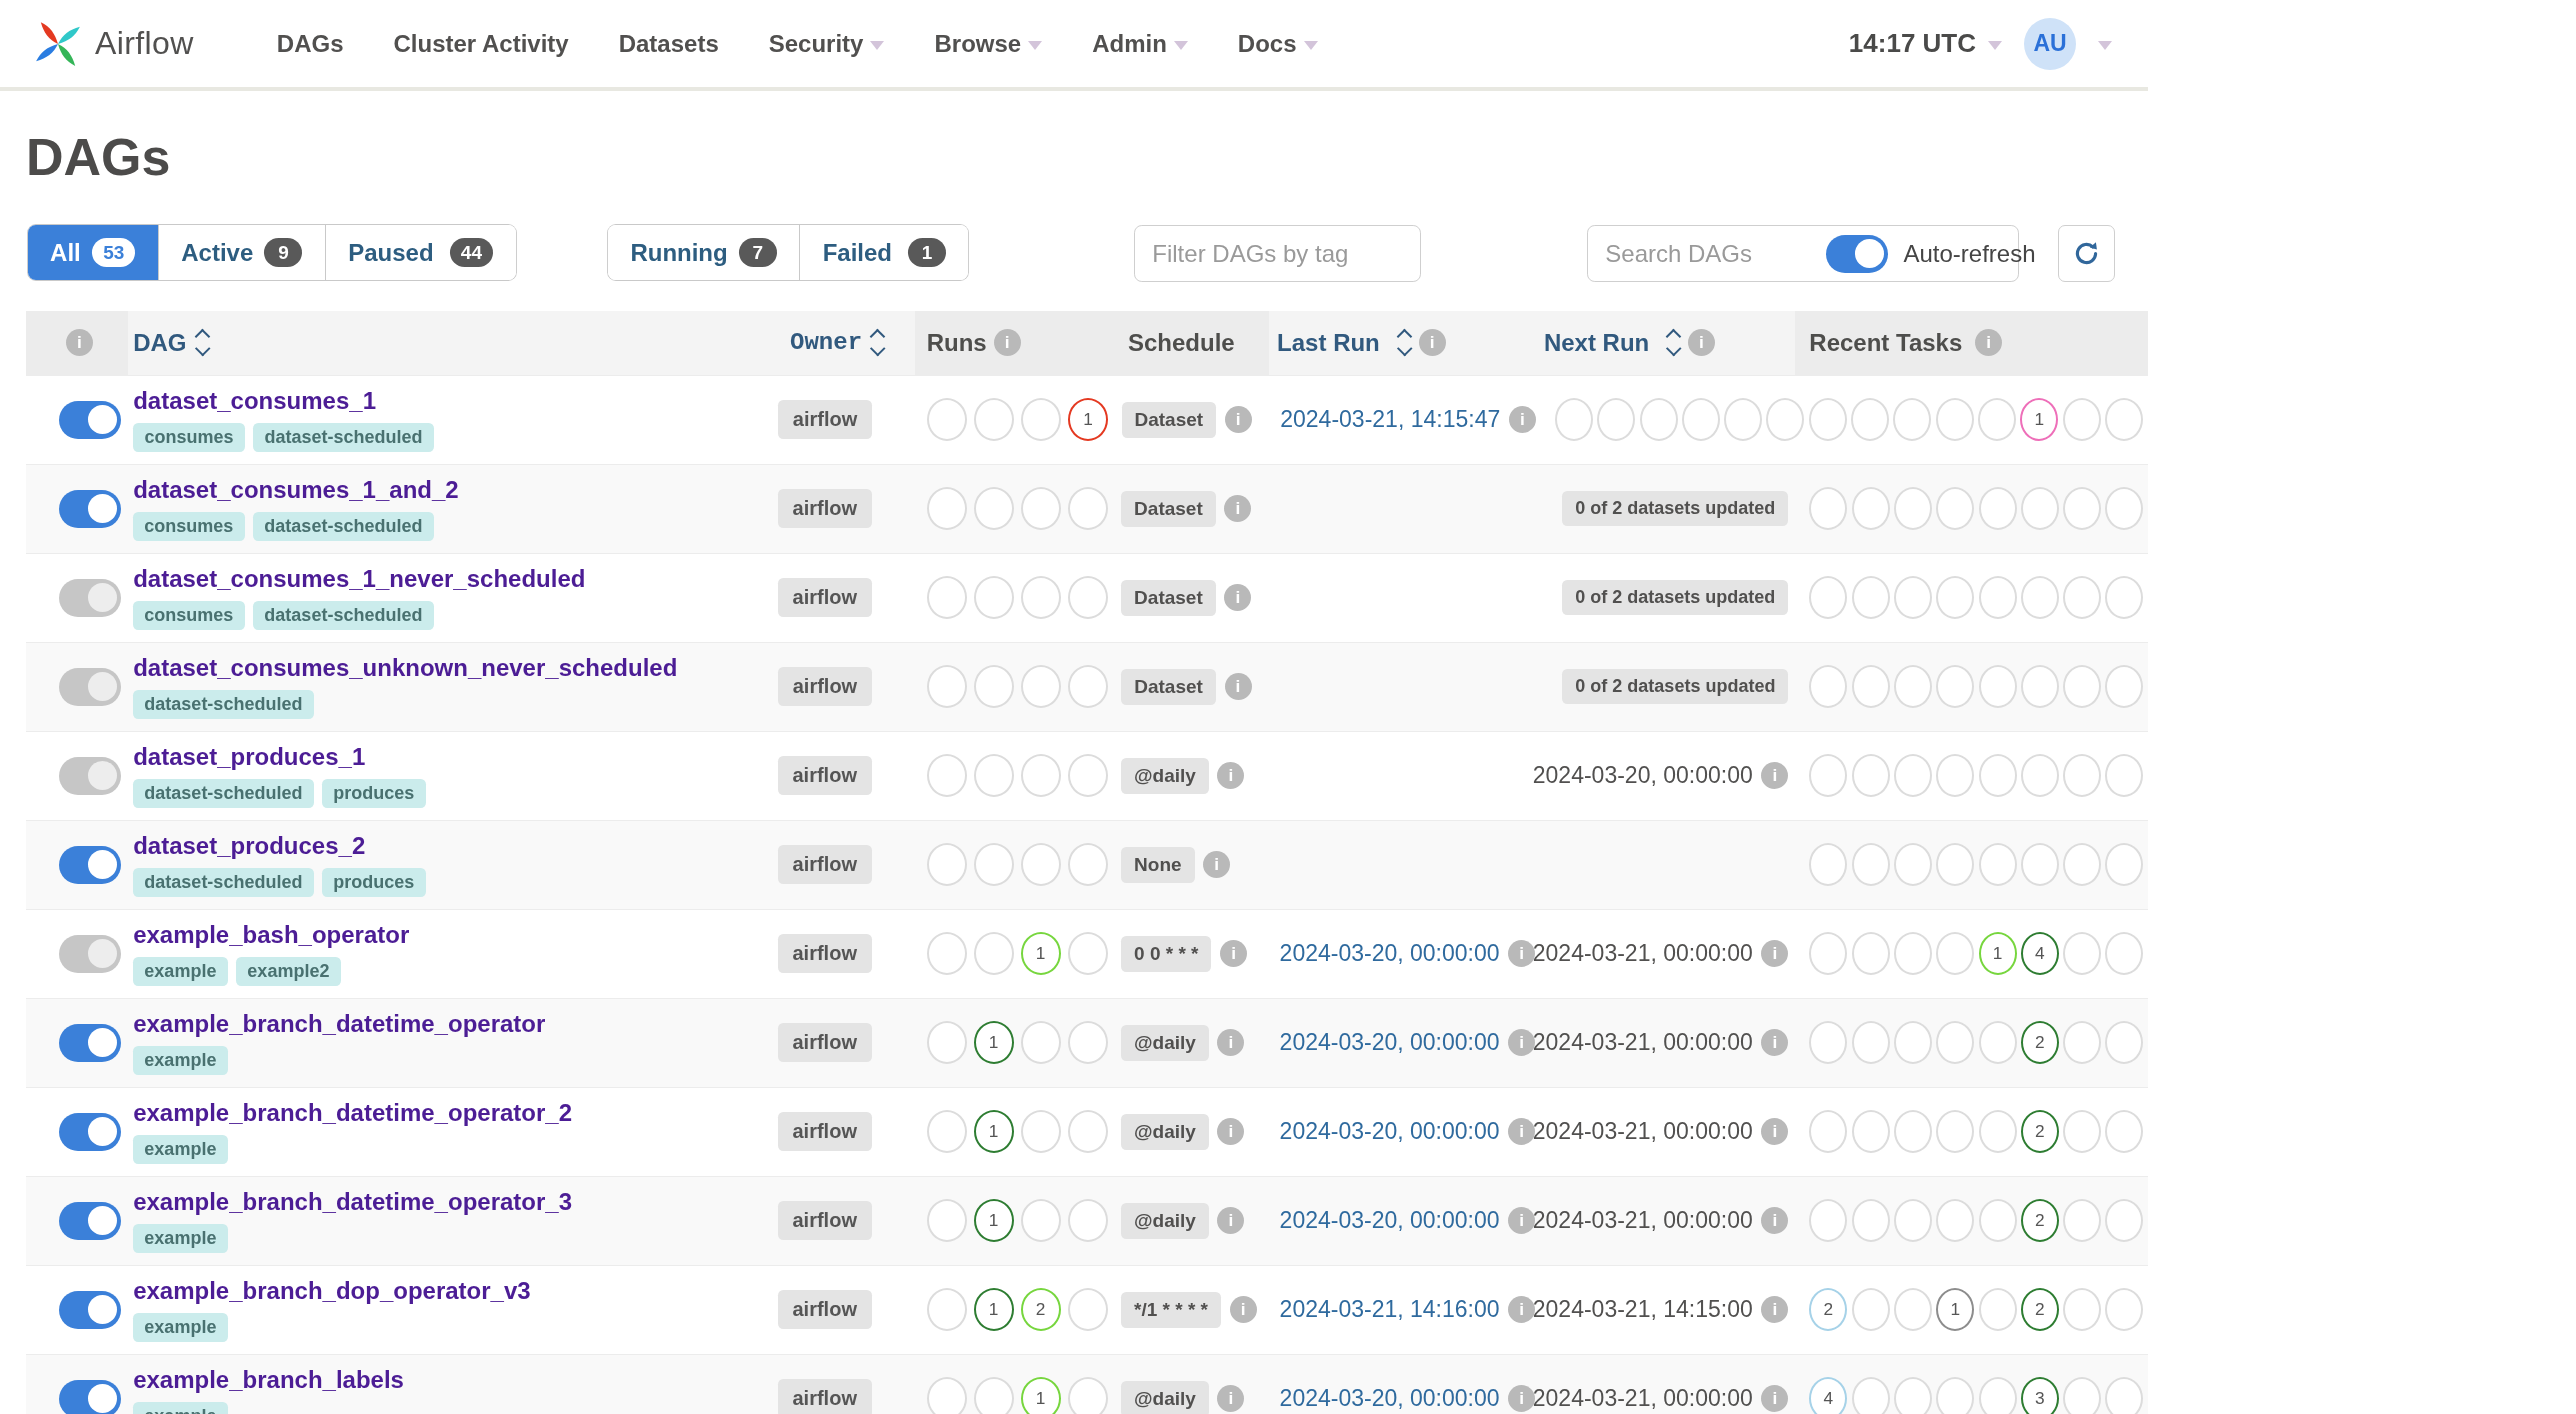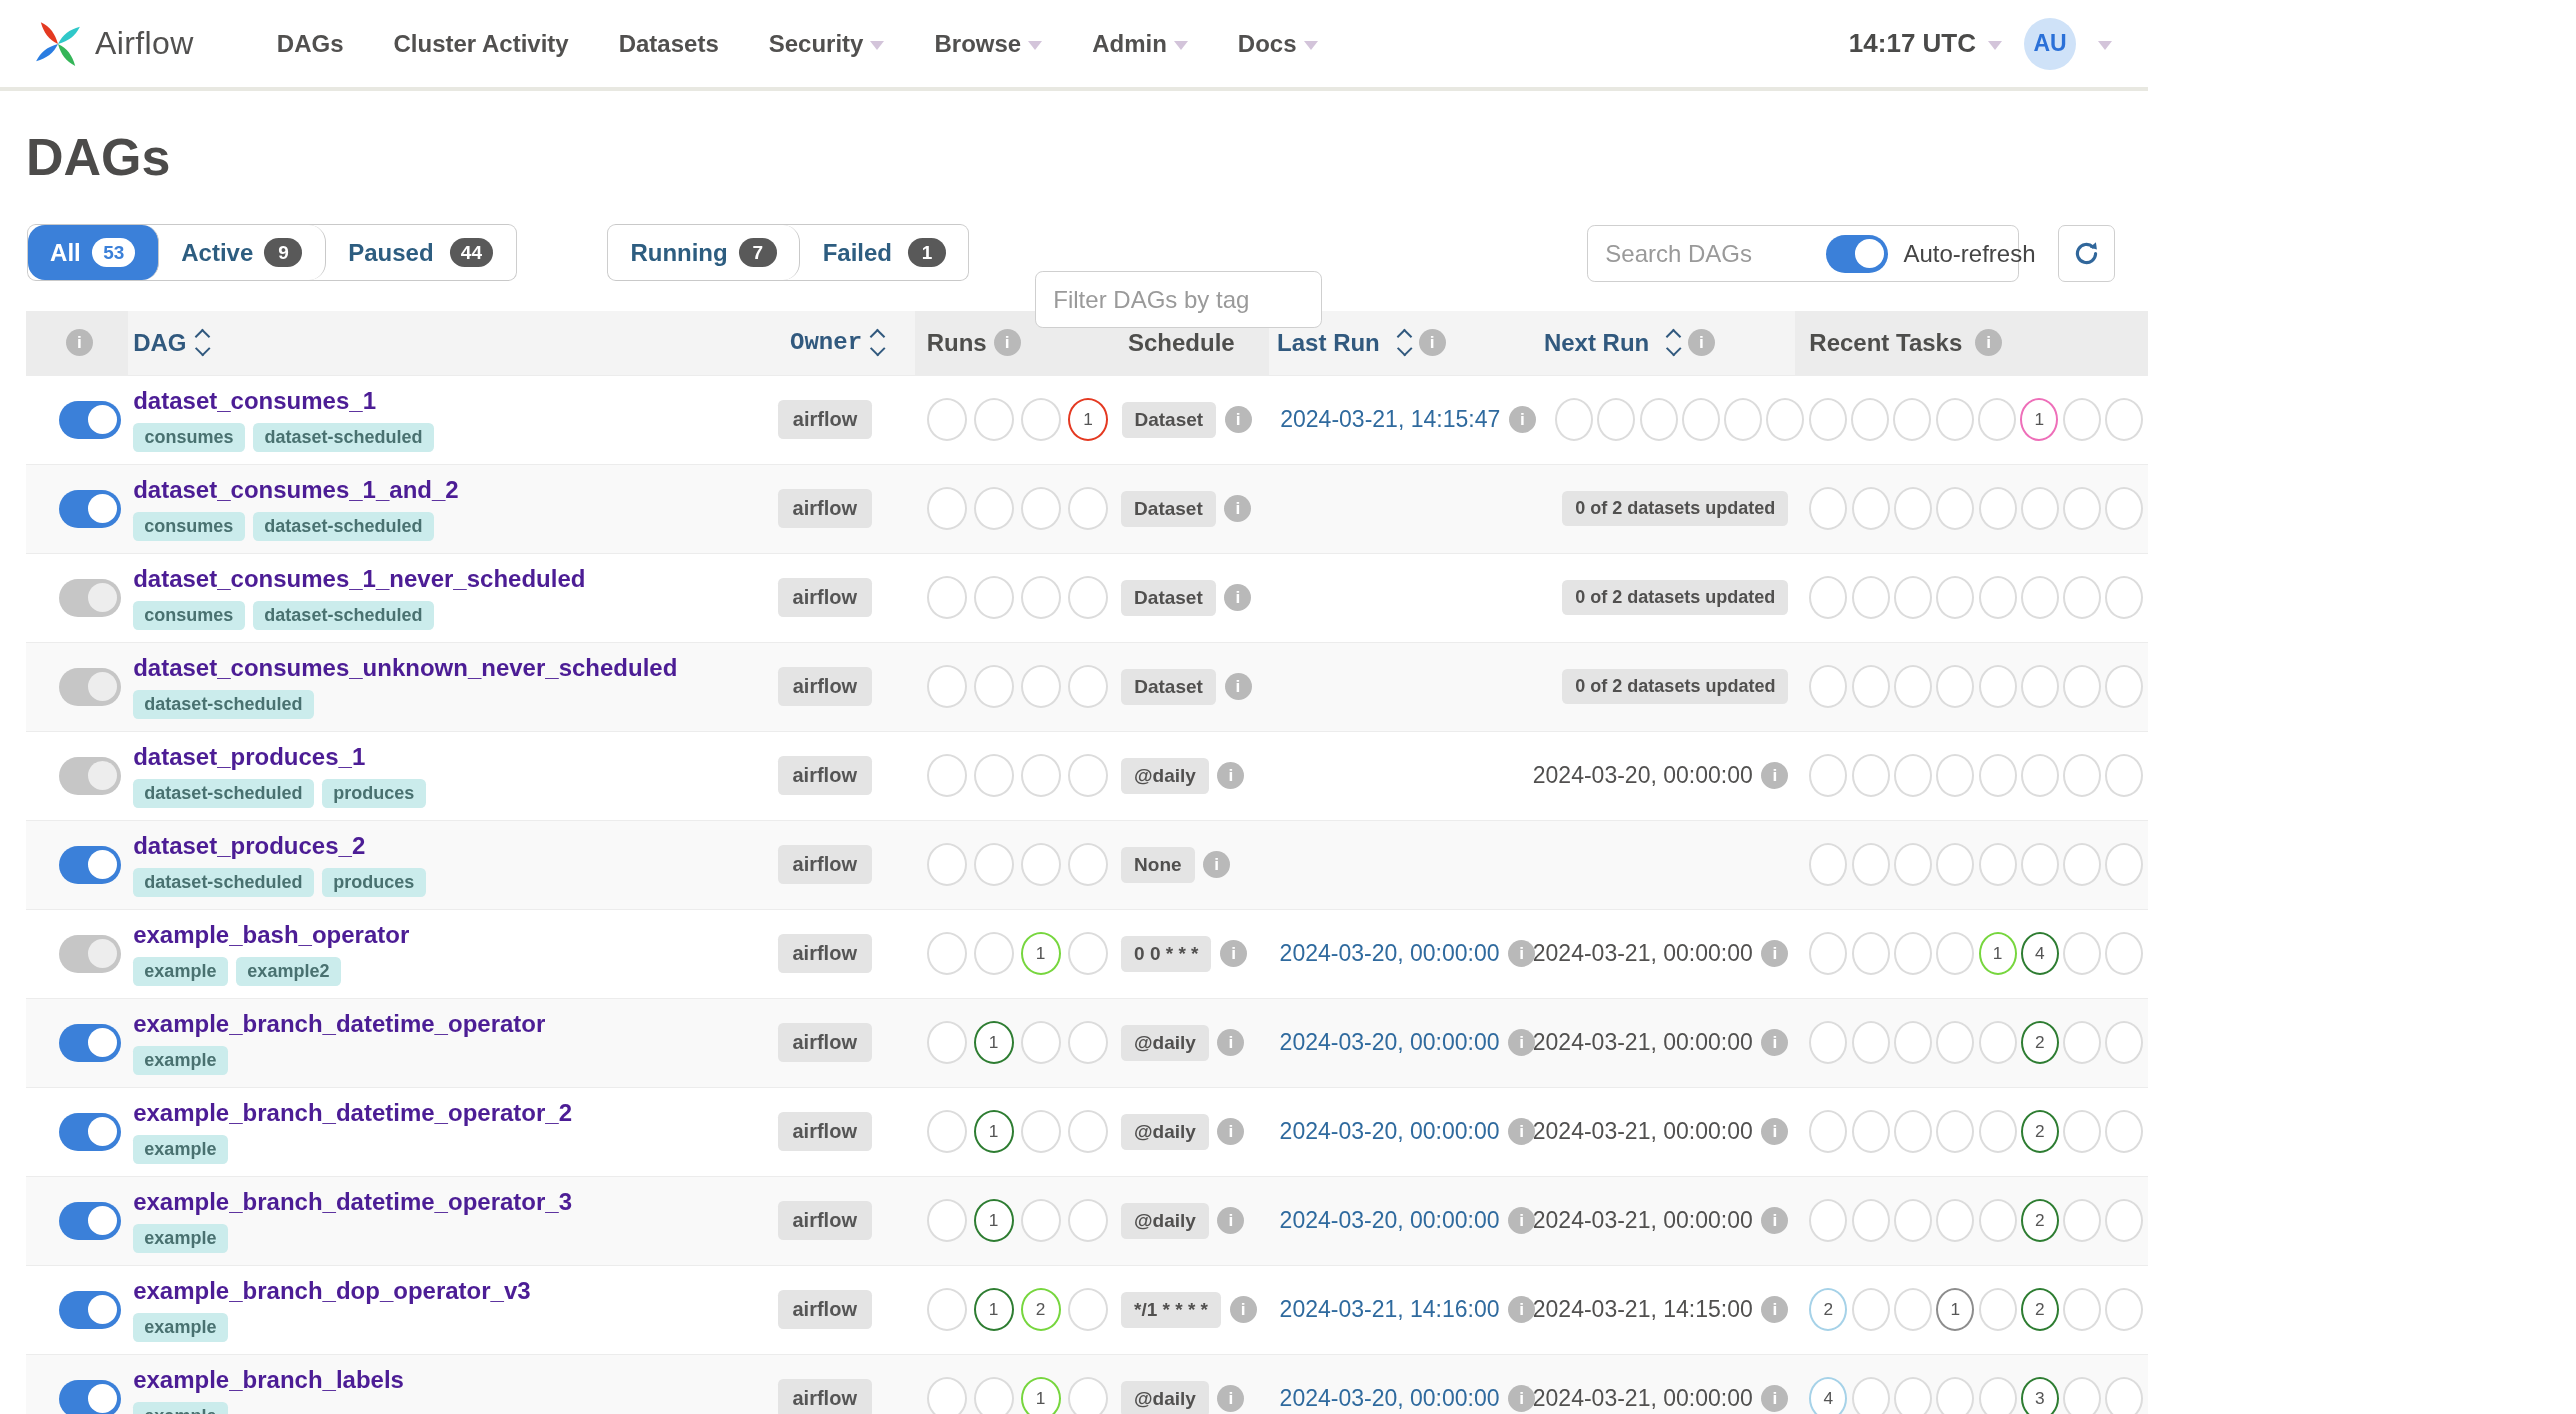--- a/index.html
+++ b/index.html
@@ -22,31 +22,31 @@
            font-size:23px; font-weight:700; display:flex; align-items:center; justify-content:center; }
 
   
   .content{ padding:0 26px; }
   .page-title{ margin-top:36px; font-size:52px; font-weight:700; color:#4c4b4a; }
   .controls{ position:relative; height:57px; margin-top:38px; }
   .btn-group{ position:absolute; top:0; display:flex; border-radius:7.8px;
               box-shadow:0 0 0 0.9px #c9c9c9; overflow:hidden; background:#fff; }
   .grp-1{ left:1.7px; } .grp-2{ left:582px; }
   .fbtn{ height:55px; padding:0 22.4px; display:flex; align-items:center; gap:11.2px; background:#fff;
-         border-right:0.9px solid #c9c9c9; font-size:24px; font-weight:600; color:#2d5d80; cursor:pointer;border-radius:17px; }
+         border-right:0.9px solid #c9c9c9; font-size:24px; font-weight:600; color:#2d5d80; cursor:pointer; }
   .fbtn:last-child{ border-right:none;gap:16px; }
   .fbtn.active{ background:#3b80d9; color:#fff; }
   .fcount{ min-width:38px; padding:3.5px 11.2px; border-radius:862px; background:#595959; color:#fff;
            font-size:19px; font-weight:700; text-align:center; }
   .fbtn.active .fcount{ background:#ffffff; color:#3b80d9; }
   .txt-input{ position:absolute; top:0; height:57px; border:0.9px solid #cfcfcf; border-radius:7.8px;
               font-size:24px; padding:0 17.3px; color:#51504f; outline:none; background:#fff;
               font-family:"Liberation Sans",sans-serif; }
   .txt-input::placeholder{ color:#9a9a9a; }
-  .tag-input{ left:1009px; width:287px;margin-top:46px; }
+  .tag-input{ left:1108px; width:287px; }
   .search-input{ left:1561px; width:432px; }
   .refresh-area{ position:absolute; right:7px; top:0; display:flex; align-items:center; gap:15.5px; }
   .switch{ width:62px; height:38px; border-radius:19px; position:relative; cursor:pointer; flex:0 0 auto; }
   .switch .knob{ position:absolute; right:4.3px; top:4.3px; width:29px; height:29px; border-radius:50%; background:#fff; }
   .switch.on{ background:#3b80d9; }
   .switch.off{ background:#c6c6c6; }
   .switch.off .knob{ background:#ededed; }
   .ar-label{ font-size:24px; color:#454545; margin-right:7px; }
   .refresh-btn{ width:57px; height:57px; border:0.9px solid #cfcfcf; border-radius:7px; background:#fff;
                 display:flex; align-items:center; justify-content:center; cursor:pointer; }

